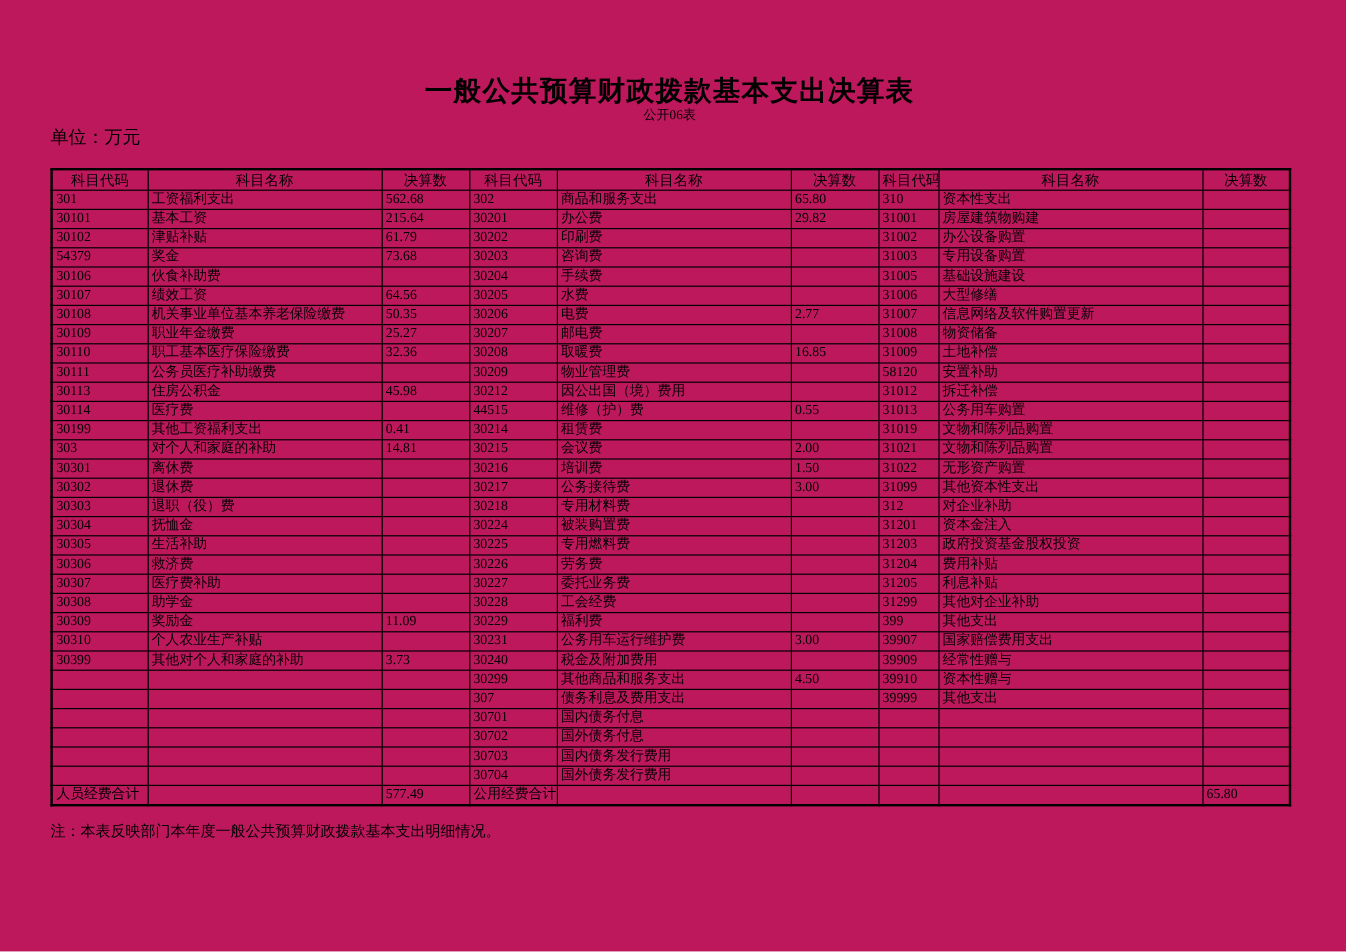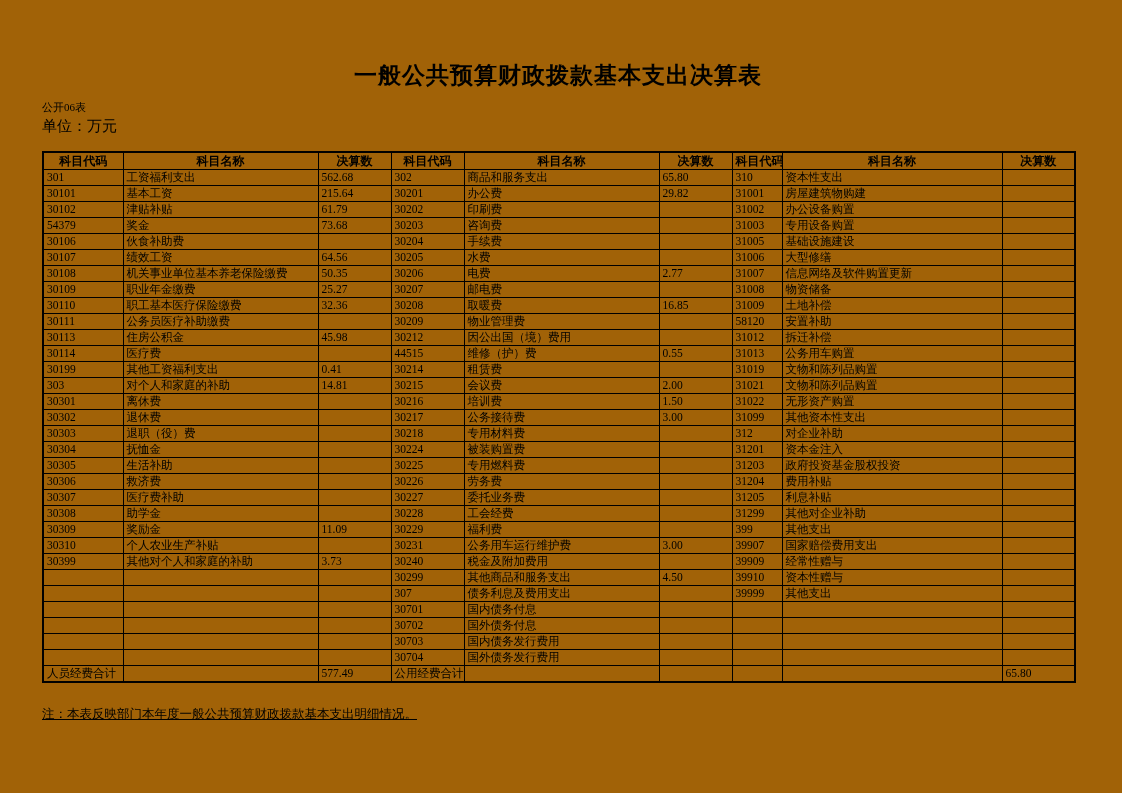--- a/index.html
+++ b/index.html
@@ -6,38 +6,38 @@
     margin: 0;
     padding: 0;
     background: #ffffff;
     font-family: "Liberation Serif", "DejaVu Serif", serif;
     color: #000000;
   }
   .page {
     position: relative;
     width: 1122px;
     height: 793px;
-    background: #a16207;
+    background: #be185d;
     box-sizing: border-box;
     padding: 62px 48px 0 42px;
   }
   .title {
     width: 1032px;
     text-align: center;
     font-size: 23px;
     font-weight: bold;
     line-height: 27px;
     letter-spacing: 1px;
   }
   .form-code {
     width: 1032px;
-    text-align: left;
+    text-align: center;
     font-size: 11px;
     line-height: 13px;
-    margin-top: 12px;
+    margin-top: 1px;
   }
   .info-line {
     width: 1032px;
     display: flex;
     justify-content: space-between;
     align-items: flex-end;
     font-size: 15px;
     line-height: 20px;
     margin-top: 2px;
   }
@@ -53,31 +53,30 @@
     height: 15px;
     line-height: 15px;
     font-size: 11.5px;
     padding: 0 3px;
     white-space: nowrap;
     overflow: hidden;
     text-align: left;
     vertical-align: middle;
   }
   table.fin th {
-    font-weight: bold;
+    font-weight: normal;
     text-align: center;
     font-size: 12px;
     height: 16px;
   }
   .note {
     width: 1032px;
     font-size: 12.5px;
     line-height: 16px;
-    margin-top: 23px;
-    text-decoration: underline;
+    margin-top: 13px;
   }
 </style>
 </head>
 <body>
 
 <div class="page">
 
   <div class="title">一般公共预算财政拨款基本支出决算表</div>
 
   <div class="form-code">公开06表</div>

